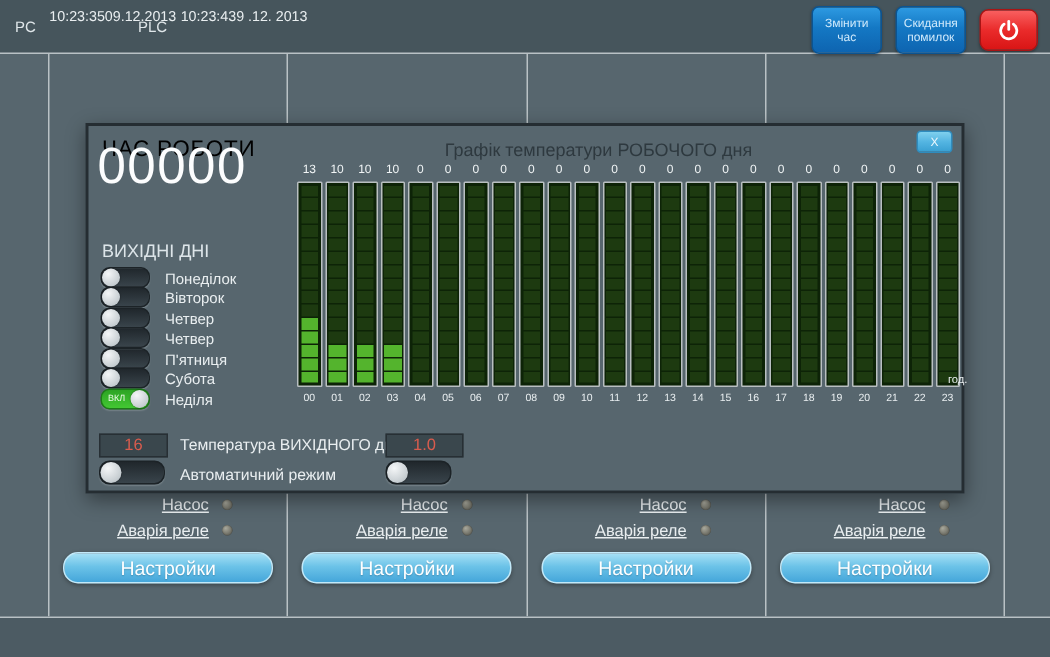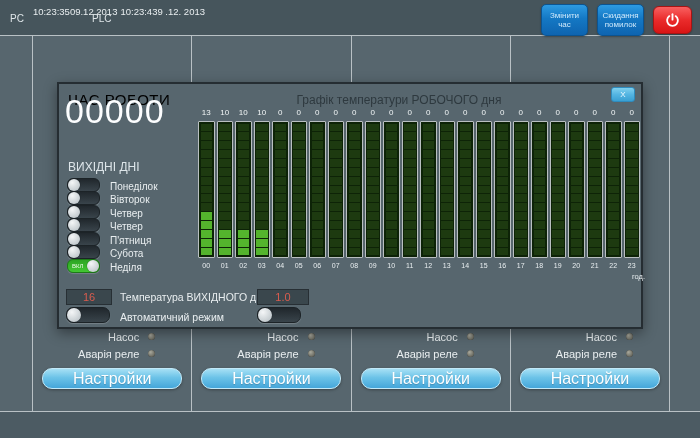--- a/index.html
+++ b/index.html
@@ -20,26 +20,26 @@
   .power-btn{width:39px;height:28px;border:1px solid #a81414;border-radius:6px;cursor:pointer;
              background:linear-gradient(#f96060 0%,#ea2b2b 50%,#d91515 100%);
              display:flex;align-items:center;justify-content:center;box-shadow:0 1px 2px rgba(0,0,0,.3);}
 
   
   .main-columns{position:absolute;left:32px;top:36px;width:638px;height:375px;display:flex;z-index:1;}
   .pump-col{flex:1;border-right:1px solid #b9c1c5;display:flex;flex-direction:column;
             justify-content:flex-end;align-items:center;padding-bottom:22px;box-sizing:border-box;}
   .pump-col:first-child{border-left:1px solid #b9c1c5;}
   .ind-row{display:flex;justify-content:flex-end;align-items:center;gap:9px;width:100%;
-           box-sizing:border-box;padding-right:36px;height:17px;font-size:11px;color:#e9eef0;}
+           box-sizing:border-box;padding-right:36px;height:17px;font-size:11px;color:#e9eef0;text-decoration:underline;}
   .led{width:7px;height:7px;border-radius:50%;flex:0 0 auto;
        background:radial-gradient(circle at 35% 30%,#a9a99d 0%,#74746a 60%,#63635a 100%);
        box-shadow:inset 0 0 1px rgba(0,0,0,.6);}
   .settings-btn{margin-top:6px;width:140px;height:21px;border-radius:10px;cursor:pointer;
-                border:1px solid #c2e9f9;color:#fdfeff;font-size:16px;
+                border:1px solid #c2e9f9;color:#fdfeff;font-size:13px;
                 font-family:"Liberation Sans",sans-serif;
                 background:linear-gradient(#a6e0f5 0%,#6cc3e8 45%,#45a6da 100%);
                 box-shadow:0 1px 3px rgba(0,0,0,.35);text-shadow:0 1px 1px rgba(0,0,0,.2);}
   .bottom-strip{position:absolute;left:0;right:0;top:411px;height:27px;background:#4c5b63;
                 border-top:1px solid #b9c1c5;z-index:2;}
 
   
   .dialog{position:absolute;left:57px;top:82px;width:582px;height:243px;background:#57666e;
           border:2px solid #252d32;box-shadow:0 4px 12px rgba(0,0,0,.4);z-index:10;}
   .dialog-title{position:absolute;left:160px;top:9px;width:360px;text-align:center;
@@ -67,21 +67,21 @@
   
   .chart{position:absolute;left:139px;top:24px;width:442px;}
   .bars-row{display:flex;gap:2px;}
   .bar-col{flex:1;display:flex;flex-direction:column;align-items:center;min-width:0;}
   .bar-val{height:13px;font-size:8px;color:#f1f5f6;}
   .bar-frame{width:100%;height:137px;box-sizing:border-box;border:1px solid #b9bfc1;border-radius:1px;
              background:#0d2307;padding:1.5px;display:flex;flex-direction:column;gap:1px;cursor:pointer;}
   .seg{flex:1;background:#1d3a10;}
   .seg.lit{background:#54b42d;}
   .bar-hour{height:12px;font-size:7px;color:#e9eef0;padding-top:4px;}
-  .unit-label{position:absolute;right:-5px;top:164px;font-size:7.5px;color:#e9eef0;}
+  .unit-label{position:absolute;right:-5px;top:140px;font-size:7.5px;color:#e9eef0;}
 
   
   .val-field{position:absolute;height:14px;background:#3a474d;border:1px solid #272f34;
              color:#d95c4e;font-size:11px;line-height:14px;text-align:center;cursor:pointer;}
   .fld-label{position:absolute;font-size:10.5px;color:#e9eef0;white-space:nowrap;}
   .toggle-lg{position:absolute;width:42px;height:14px;border-radius:7px;cursor:pointer;
           background:linear-gradient(#20272c 0%,#39444b 100%);border:1px solid #1c2327;
           box-shadow:0 1px 1px rgba(255,255,255,.18);}
   .toggle-lg .knob{position:absolute;left:0;top:0;width:14px;height:14px;border-radius:50%;
           background:radial-gradient(circle at 35% 30%,#f4f6f7 0%,#c6cdd1 70%,#a9b1b6 100%);

